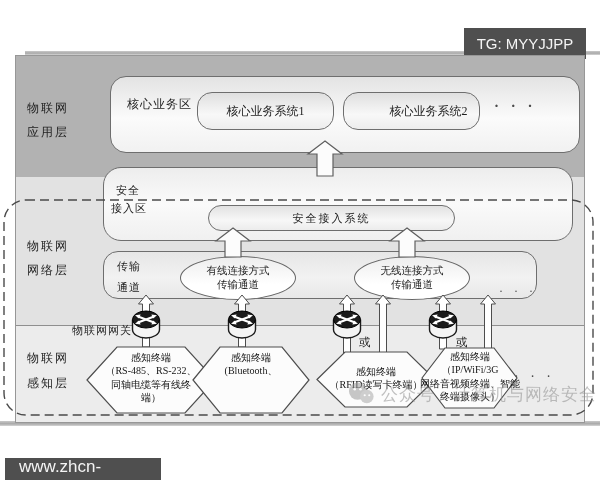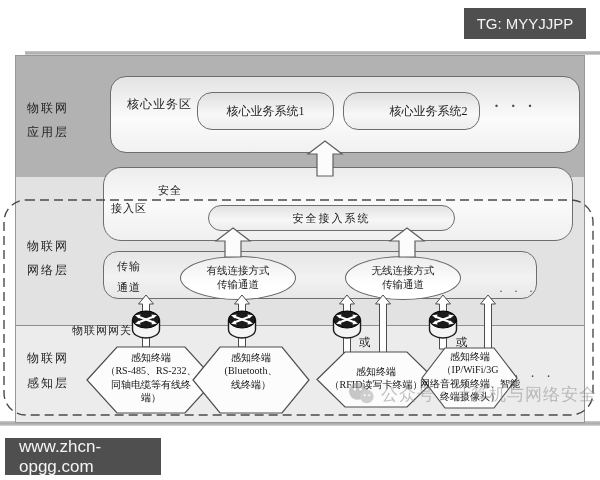--- a/index.html
+++ b/index.html
@@ -4,21 +4,21 @@
 <style>
   html,body{margin:0;padding:0;}
   body{width:600px;height:480px;background:#fff;overflow:hidden;position:relative;
        font-family:"Liberation Serif","DejaVu Serif",serif;}
   .abs{position:absolute;}
   
   .strip{background:linear-gradient(180deg,#c9c9c9,#a9a9a9 55%,#d6d6d6);}
   
   .tag{background:var(--tag-bg,#4f4f4f);color:#f4f4f4;
        font-family:"Liberation Sans","DejaVu Sans",sans-serif;
-       display:flex;align-items:center;justify-content:center;}
+       display:flex;align-items:center;justify-content:center;margin-top:20px;}
   
   .figure-frame{left:15px;top:55px;width:568px;height:366px;border:1px solid #979797;z-index:1;}
   .band{position:absolute;left:0;width:100%;}
   .band-app{top:0;height:121px;background:var(--band-dark,#b2b2b2);}
   .band-net{top:121px;height:148px;background:var(--band-mid,#e2e2e2);}
   .band-per{top:269px;height:97px;background:var(--band-light,#ececec);border-top:1px solid #8f8f8f;box-sizing:border-box;}
   .layer-label{font-size:12px;color:#1f1f1f;letter-spacing:2px;z-index:12;white-space:nowrap;}
   
   .rbox{border:1px solid var(--line,#6e6e6e);box-sizing:border-box;z-index:10;}
   .core-zone{left:110px;top:76px;width:470px;height:77px;border-radius:16px;
@@ -70,32 +70,32 @@
 <div class="abs layer-label" style="left:27px;top:350px;">物联网</div>
 <div class="abs layer-label" style="left:27px;top:375px;">感知层</div>
 
 <div class="abs rbox core-zone"></div>
 <div class="abs small-label" style="left:127px;top:96px;font-size:12px;z-index:11;">核心业务区</div>
 <div class="abs rbox sysbox" style="left:197px;">核心业务系统1</div>
 <div class="abs rbox sysbox" style="left:343px;padding-left:34px;">核心业务系统2</div>
 <div class="abs dots" style="left:494px;top:98px;font-size:15px;font-weight:bold;">· · ·</div>
 
 <div class="abs rbox security-zone"></div>
-<div class="abs small-label" style="left:116px;top:183px;margin-left:42px;">安全</div>
+<div class="abs small-label" style="left:116px;top:183px;">安全</div>
 <div class="abs small-label" style="left:111px;top:201px;">接入区</div>
 <div class="abs rbox sas-box">安全接入系统</div>
 
 <div class="abs rbox trans-box"></div>
 <div class="abs small-label" style="left:117px;top:259px;">传输</div>
 <div class="abs small-label" style="left:117px;top:280px;">通道</div>
 <div class="abs ellipse" style="left:180px;">
   <span>有线连接方式</span>
   <span>传输通道</span>
 </div>
-<div class="abs ellipse" style="left:345px;">
+<div class="abs ellipse" style="left:354px;">
   <span>无线连接方式</span>
   <span>传输通道</span>
 </div>
 <div class="abs dots" style="left:499px;top:284px;font-size:12px;">· · ·</div>
 
 <div class="abs small-label" style="left:72px;top:323px;">物联网网关</div>
 <div class="abs or-label" style="left:359px;top:335px;">或</div>
 <div class="abs or-label" style="left:456px;top:335px;">或</div>
 <div class="abs dots" style="left:514px;top:369px;font-size:14px;">· · ·</div>
 
@@ -179,21 +179,20 @@
   <div>（RS-485、RS-232、</div>
   <div>同轴电缆等有线终</div>
   <div>端）</div>
 </div>
 <svg class="abs hex" style="left:192px;top:346px;" width="118" height="68">
   <polygon points="1,34 28,1 90,1 117,34 90,67 28,67" fill="#fcfcfc" stroke="#4d4d4d" stroke-width="1.2"></polygon>
 </svg>
 <div class="abs hex-text" style="left:188px;top:351px;width:126px;">
   <div>感知终端</div>
   <div>(Bluetooth、</div>
-  <div>线终端）</div>
 </div>
 <svg class="abs hex" style="left:316px;top:351px;" width="120" height="57">
   <polygon points="1,28.5 29,1 91,1 119,28.5 91,56 29,56" fill="#fcfcfc" stroke="#4d4d4d" stroke-width="1.2"></polygon>
 </svg>
 <div class="abs hex-text" style="left:310px;top:365px;width:132px;">
   <div>感知终端</div>
   <div>（RFID读写卡终端）</div>
 </div>
 <svg class="abs hex" style="left:421px;top:347px;" width="97" height="62">
   <polygon points="1,31 24,1 73,1 96,31 73,61 24,61" fill="#fcfcfc" stroke="#4d4d4d" stroke-width="1.2"></polygon>

